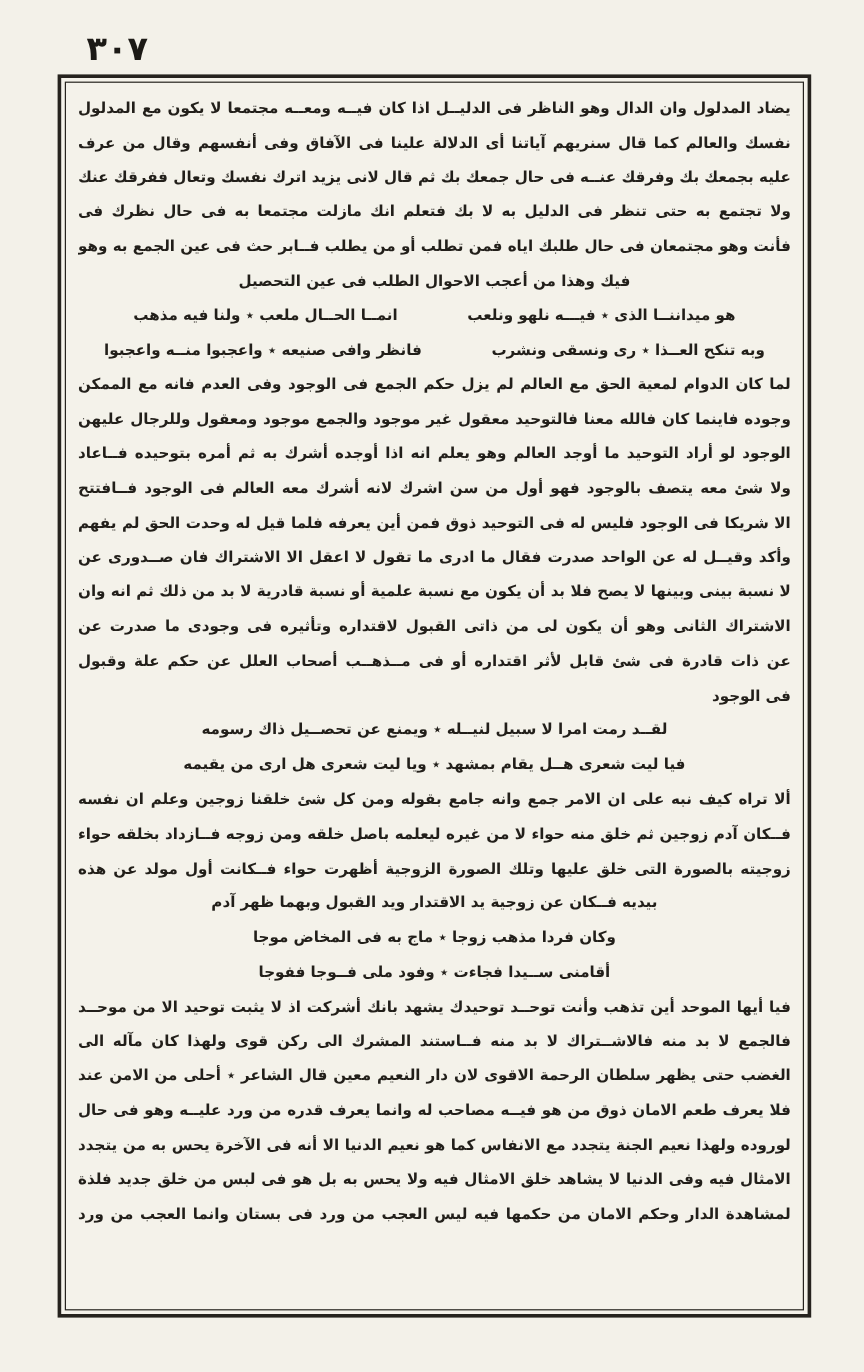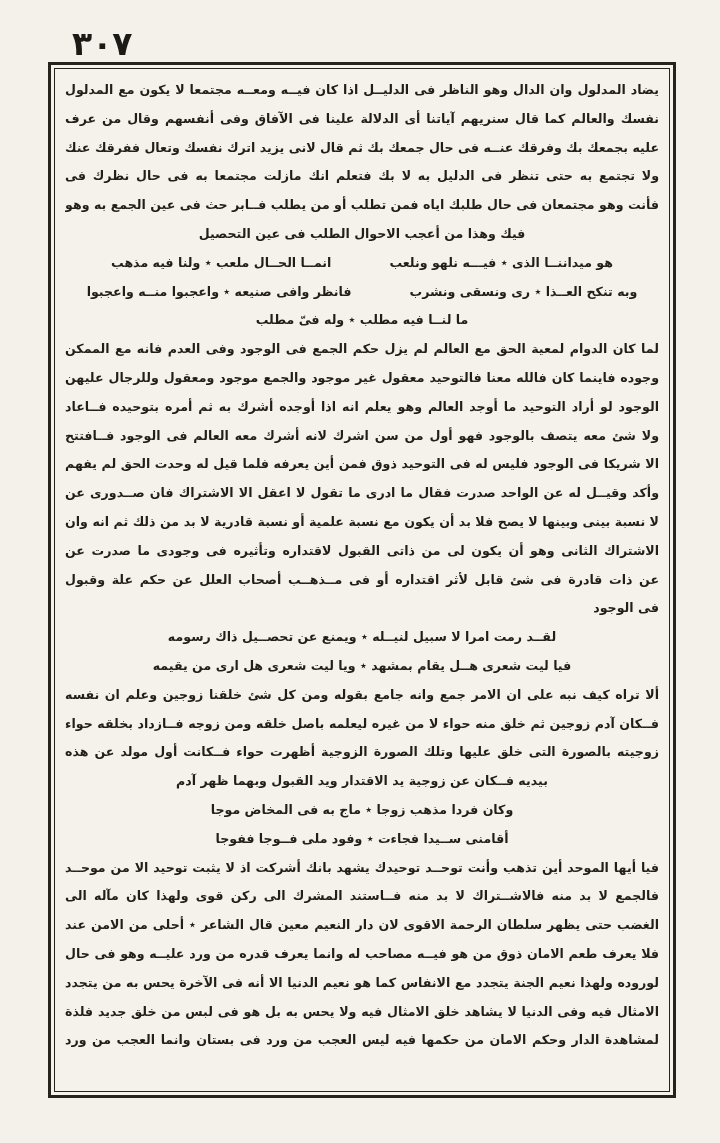--- a/index.html
+++ b/index.html
@@ -5,21 +5,21 @@
   html,body{margin:0;padding:0;}
   body{
     width:720px;height:1143px;position:relative;
     background:#f3f1e9;
     font-family:"DejaVu Sans",sans-serif;
     color:#23201b;
     overflow:hidden;
   }
   .page-number{
     position:absolute;top:24px;left:72px;
-    font-size:33px;font-weight:bold;color:#1c1a16;
+    font-size:28px;font-weight:bold;color:#1c1a16;
     letter-spacing:1px;
   }
   .frame-outer{
     position:absolute;left:48px;top:62px;width:628px;height:1036px;
     border:3px solid #26231e;
     box-sizing:border-box;
     background:#f4f2ea;
   }
   .frame-inner{
     position:absolute;inset:3px;
@@ -67,21 +67,20 @@
 
     <div>
       <div class="line vrow">
         <span>هو ميداننــا الذى ٭ فيـــه نلهو ونلعب</span>
         <span>انمــا الحــال ملعب ٭ ولنا فيه مذهب</span>
       </div>
       <div class="line vrow">
         <span>وبه تنكح العــذا ٭ رى ونسقى ونشرب</span>
         <span>فانظر وافى صنيعه ٭ واعجبوا منــه واعجبوا</span>
       </div>
-      <div class="line center">ما لنــا فيه مطلب ٭ وله فىّ مطلب</div>
     </div>
 
     <div>
       <div class="line just">لما كان الدوام لمعية الحق مع العالم لم يزل حكم الجمع فى الوجود وفى العدم فانه مع الممكن فى حال عدمه كما هو معه فى حال</div>
       <div class="line just">وجوده فاينما كان فالله معنا فالتوحيد معقول غير موجود والجمع موجود ومعقول وللرجال عليهن درجة وليست الا درجة</div>
       <div class="line just">الوجود لو أراد التوحيد ما أوجد العالم وهو يعلم انه اذا أوجده أشرك به ثم أمره بتوحيده فــاعاد عليه الافعال فقد كان</div>
       <div class="line just">ولا شئ معه يتصف بالوجود فهو أول من سن اشرك لانه أشرك معه العالم فى الوجود فــافتتح العالم عينه ولا أبصر نفسه</div>
       <div class="line just">الا شريكا فى الوجود فليس له فى التوحيد ذوق فمن أين يعرفه فلما قيل له وحدت الحق لم يفهم هذا الخطاب فكرر عليه</div>
       <div class="line just">وأكد وقيــل له عن الواحد صدرت فقال ما ادرى ما تقول لا اعقل الا الاشتراك فان صــدورى عن ذات واحدة</div>
       <div class="line just">لا نسبة بينى وبينها لا يصح فلا بد أن يكون مع نسبة علمية أو نسبة قادرية لا بد من ذلك ثم انه وان كان قادرا فلا بد من</div>

